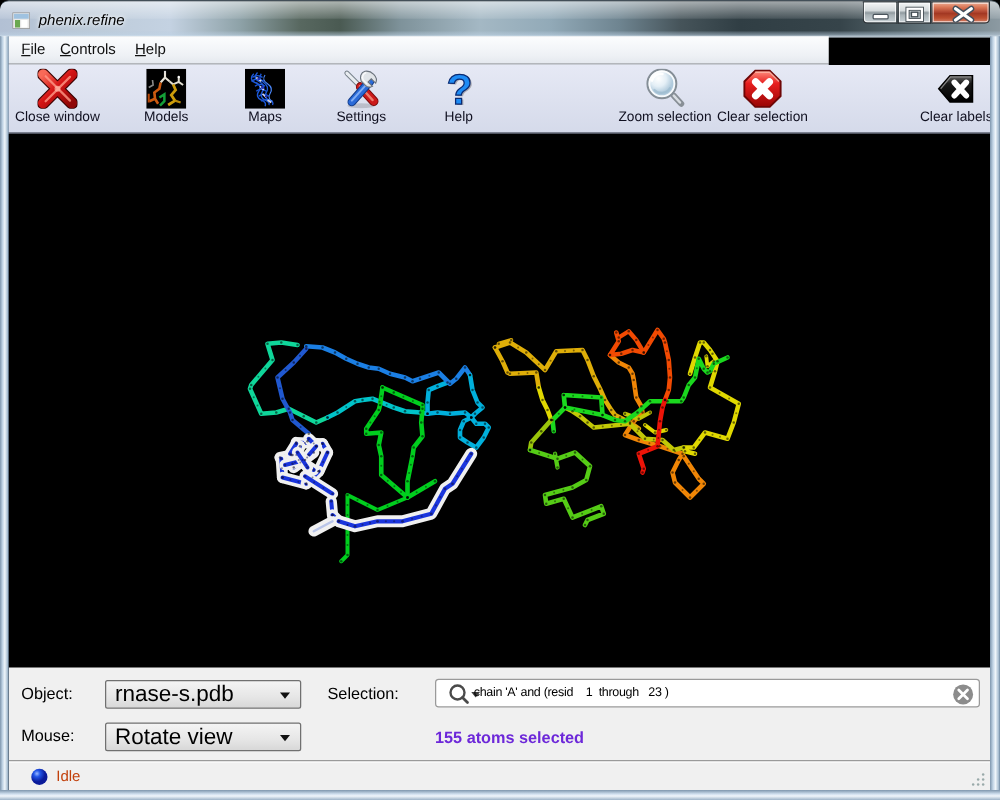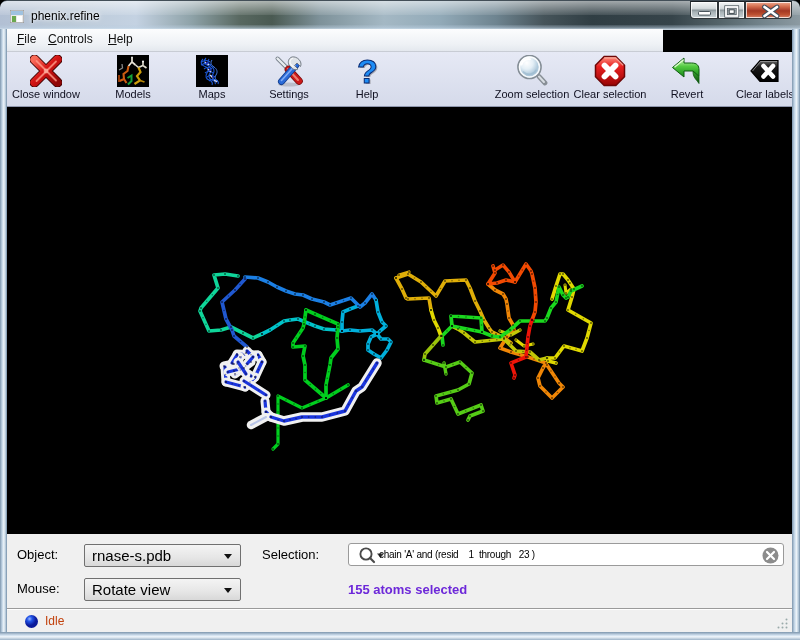--- a/index.html
+++ b/index.html
@@ -1,36 +1,36 @@
 <!DOCTYPE html>
 <html><head><meta charset="utf-8"><style>
 *{margin:0;padding:0;box-sizing:border-box}
 body{width:800px;height:640px;background:#000;font-family:"Liberation Sans",sans-serif;overflow:hidden;position:relative}
 #win{position:absolute;left:0;top:0;width:800px;height:640px;border-radius:7px 7px 0 0;overflow:hidden}
 #titlebar{position:absolute;left:0;top:0;width:800px;height:29px;
 background:linear-gradient(90deg,#b2c0d4 0%,#bccad8 8%,#c4d2e2 17%,#8ea2a8 24%,#586860 30%,#4a5a52 34%,#7e929a 40%,#a4b8c4 48%,#92aab8 55%,#6e8490 62%,#46545a 68%,#303e44 74%,#36444a 84%,#54646a 90%,#71828a 95%,#8c9aa2 100%);
-border-radius:7px 7px 0 0;border-top:1px solid #434f58;}
+border-radius:7px 7px 0 0;border-top:1px solid #434f58;font-style:italic;}
 #titlebar:before{content:"";position:absolute;left:0;top:0;width:100%;height:14px;background:linear-gradient(180deg,rgba(255,255,255,.55),rgba(255,255,255,.1));border-radius:7px 7px 0 0}
 #ticon{position:absolute;left:10px;top:9px;width:14px;height:13px}
 #ttext{position:absolute;left:31px;top:8px;font-size:12px;color:#000;text-shadow:0 0 3px rgba(255,255,255,.9),0 0 6px rgba(255,255,255,.8)}
 .wbtn{position:absolute;top:0;height:18px;border:1px solid #2e3438;border-top:1px solid #1a2024;background:linear-gradient(180deg,#f4f6f6 0%,#d4dadc 40%,#8e999e 52%,#a8b2b6 62%,#c8d2d6 100%);box-shadow:inset 0 0 0 1px rgba(255,255,255,.75)}
 #btnmin{left:690px;width:28px;border-radius:0 0 0 4px}
 #btnmax{left:718px;width:27px;border-radius:0}
 #btncls{left:745px;width:47px;border-radius:0 0 4px 0;background:linear-gradient(180deg,#edab92 0%,#d87454 25%,#b04530 48%,#a33823 55%,#bc4f30 78%,#d8836a 100%)}
 #menubar{position:absolute;left:1px;top:29px;width:662px;height:23px;background:linear-gradient(180deg,#fcfdfe,#eef1f5 70%,#e4e8ee);border-bottom:1px solid #c8ccd4;font-size:12px;color:#101010}
 .mitem{position:absolute;top:3px}
 #toolbar{position:absolute;left:1px;top:52px;width:798px;height:55px;background:linear-gradient(180deg,#e6e9f5,#d5daea);border-bottom:1px solid #8e96ac}
 .tool{position:absolute;top:3px;width:100px;text-align:center;font-size:11px;color:#101020}
 .tool svg{display:block;margin:0 auto}
 .tlabel{display:block;margin-top:1px;white-space:nowrap}
 #canvas{position:absolute;left:7px;top:107px;width:785px;height:427px;background:#000}
 #bottom{position:absolute;left:7px;top:534px;width:785px;height:74px;background:#f0f0f0}
 #statusbar{position:absolute;left:7px;top:608px;width:785px;height:24px;background:#f0f0f0;border-top:1px solid #9a9a9a;box-shadow:inset 0 1px 0 #fff}
 .blabel{position:absolute;font-weight:normal;font-size:13px;color:#000}
-.combo{position:absolute;left:77px;width:157px;height:23px;border:1px solid #707070;border-radius:2px;background:linear-gradient(180deg,#f4f4f4,#e6e6e6 60%,#d8d8d8);font-size:15px;color:#000;line-height:21px;padding-left:7px}
+.combo{position:absolute;left:77px;width:157px;height:23px;border:1px solid #707070;border-radius:2px;background:linear-gradient(180deg,#f4f4f4,#e6e6e6 60%,#d8d8d8);font-size:18px;color:#000;line-height:21px;padding-left:7px}
 .combo .arr{position:absolute;right:8px;top:9px;width:0;height:0;border-left:4px solid transparent;border-right:4px solid transparent;border-top:5px solid #111}
 #searchbox{position:absolute;left:341px;top:9px;width:436px;height:23px;border:1px solid #9a9a9a;border-radius:3px;background:#fff}
 #searchtext{position:absolute;left:30px;top:5px;font-size:10px;letter-spacing:-.25px;color:#000;white-space:pre}
 #selcount{position:absolute;left:341px;top:48px;font-weight:bold;font-size:13px;color:#6d28d9}
 #idle{position:absolute;left:38px;top:5px;font-size:12px;color:#c2410c}
 #lframe,#rframe{position:absolute;top:29px;width:7px;height:604px;background:linear-gradient(90deg,#7e96ad,#c2d5e6 30%,#eef5fa 55%,#a9bfd2 85%,#6d87a0)}
 #lframe{left:0}
 #rframe{left:792px;width:8px}
 #bframe{position:absolute;left:0;top:632px;width:800px;height:8px;background:linear-gradient(180deg,#7e96ad,#cfdfee 40%,#f0f6fb 60%,#9db3c8)}
 </style></head><body>
@@ -168,39 +168,20 @@
               <stop offset="0" stop-color="#ff9080"></stop>
               <stop offset=".35" stop-color="#e82020"></stop>
               <stop offset="1" stop-color="#980404"></stop>
             </linearGradient>
           </defs>
 <path d="M10.2 1.5 L21.8 1.5 L30.5 10.2 L30.5 21.8 L21.8 30.5 L10.2 30.5 L1.5 21.8 L1.5 10.2 Z" fill="url(#og)" stroke="#6e0606" stroke-width="1.5"></path>
 <path d="M10.2 2.8 L21.8 2.8 L29.2 10.2" fill="none" stroke="#ffc0b0" stroke-width="1.3" opacity=".7"></path>
 <path d="M10.5 10.5 L21.5 21.5 M21.5 10.5 L10.5 21.5" stroke="#fff" stroke-width="5.8" stroke-linecap="round"></path>
         </svg>
         <span class="tlabel">Clear selection</span>
-      </div>
-<div class="tool" style="left:636px">
-        <svg width="32" height="32" viewBox="0 0 32 32">
-          <defs>
-            <linearGradient id="gg" x1="0" y1="0" x2="0" y2="1">
-              <stop offset="0" stop-color="#d4f8c4"></stop>
-              <stop offset=".45" stop-color="#52ca40"></stop>
-              <stop offset="1" stop-color="#17861a"></stop>
-            </linearGradient>
-            <linearGradient id="gg2" x1="0" y1="0" x2="0" y2="1">
-              <stop offset="0" stop-color="#3aa832"></stop>
-              <stop offset="1" stop-color="#0a4c0a"></stop>
-            </linearGradient>
-          </defs>
-<path d="M1.5 12.5 L13 3 L13 8 L20.5 8 C26 8 28 10.5 28 15 L28 21.5 L22 16 L13 16 L13 22 Z" fill="url(#gg)" stroke="#0e5c10" stroke-width="1"></path>
-<path d="M28 21.5 L28 28.5 C24.5 23.5 22 22.5 22 16 Z" fill="url(#gg2)" stroke="#0e5c10" stroke-width=".8"></path>
-<path d="M3.5 12.3 L12.5 4.8" stroke="#e8ffd8" stroke-width="1.4" fill="none" opacity=".9"></path>
-        </svg>
-        <span class="tlabel">Revert</span>
       </div>
 <div class="tool" style="left:714px">
         <svg width="32" height="32" viewBox="0 0 32 32">
           <defs>
             <linearGradient id="tg" x1="0" y1="0" x2="0" y2="1">
               <stop offset="0" stop-color="#6a6a6a"></stop>
               <stop offset=".3" stop-color="#1a1a1a"></stop>
               <stop offset="1" stop-color="#000"></stop>
             </linearGradient>
           </defs>

